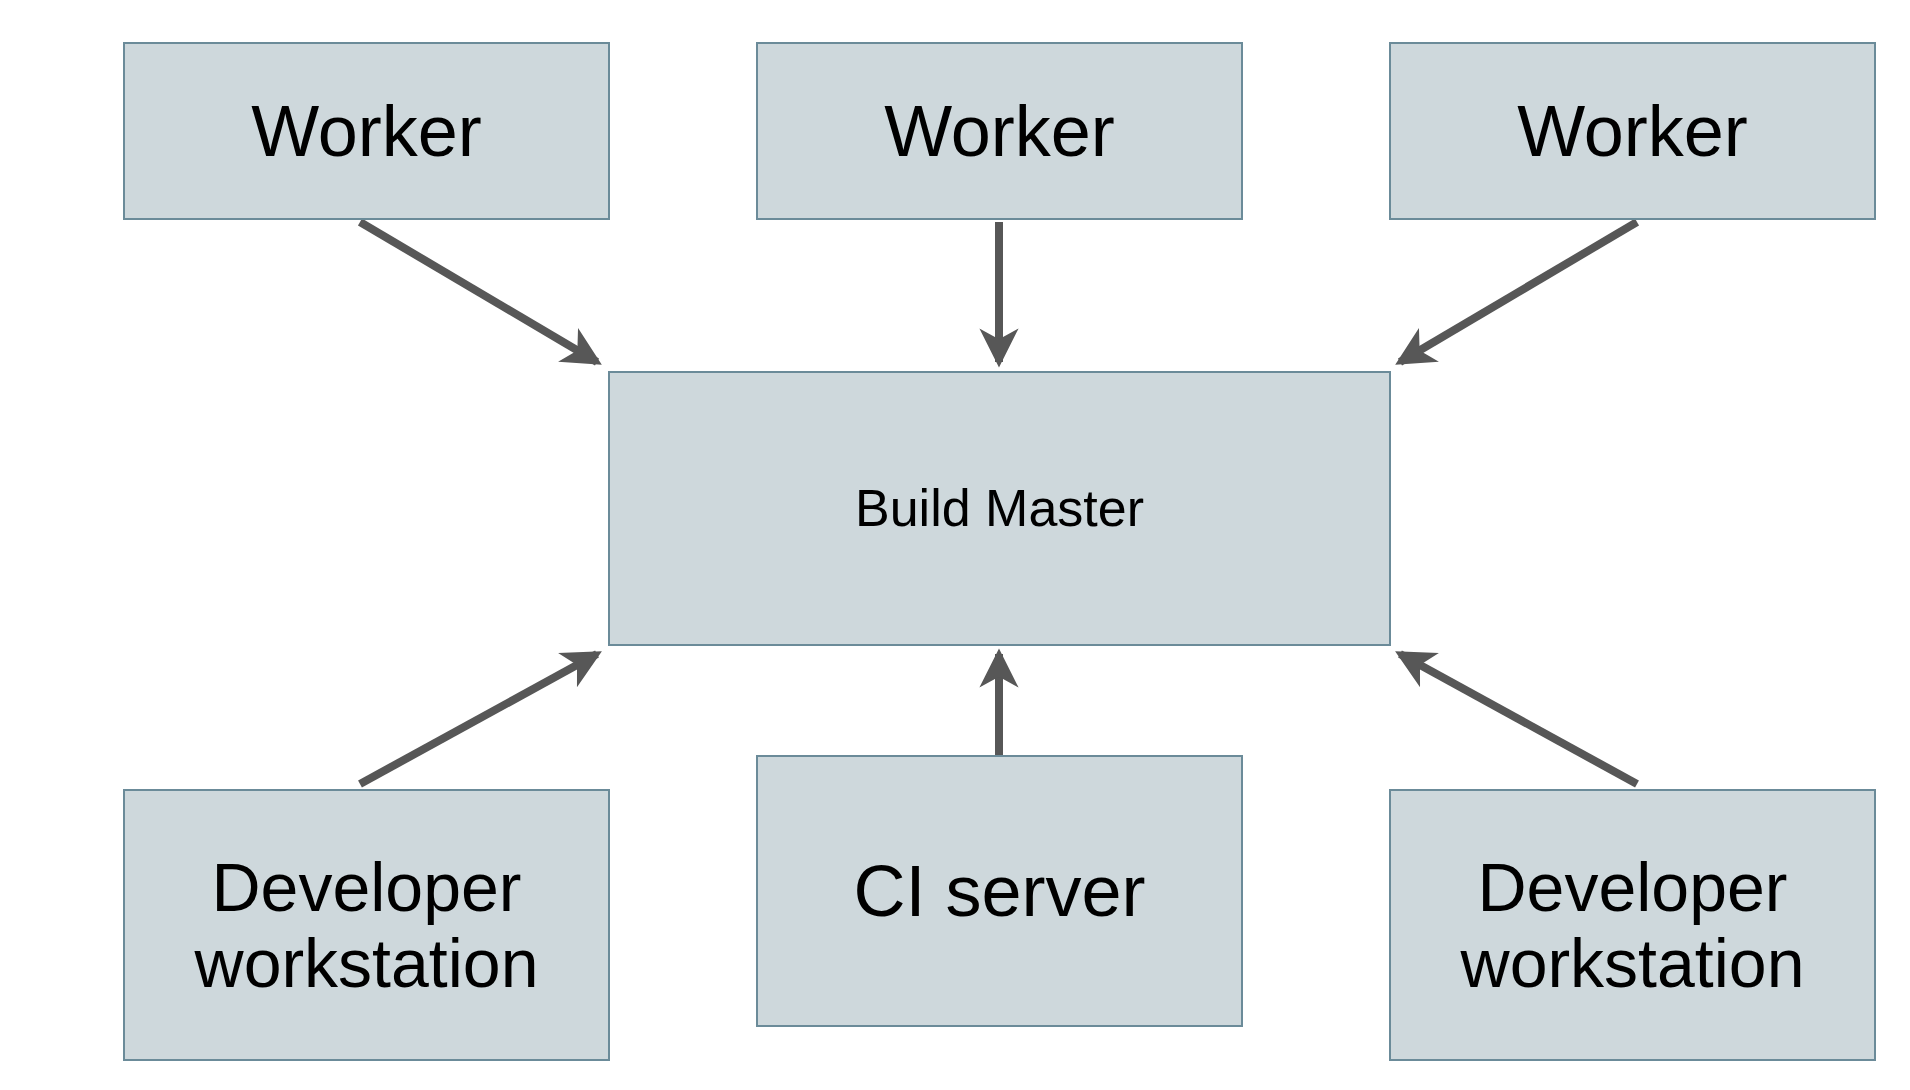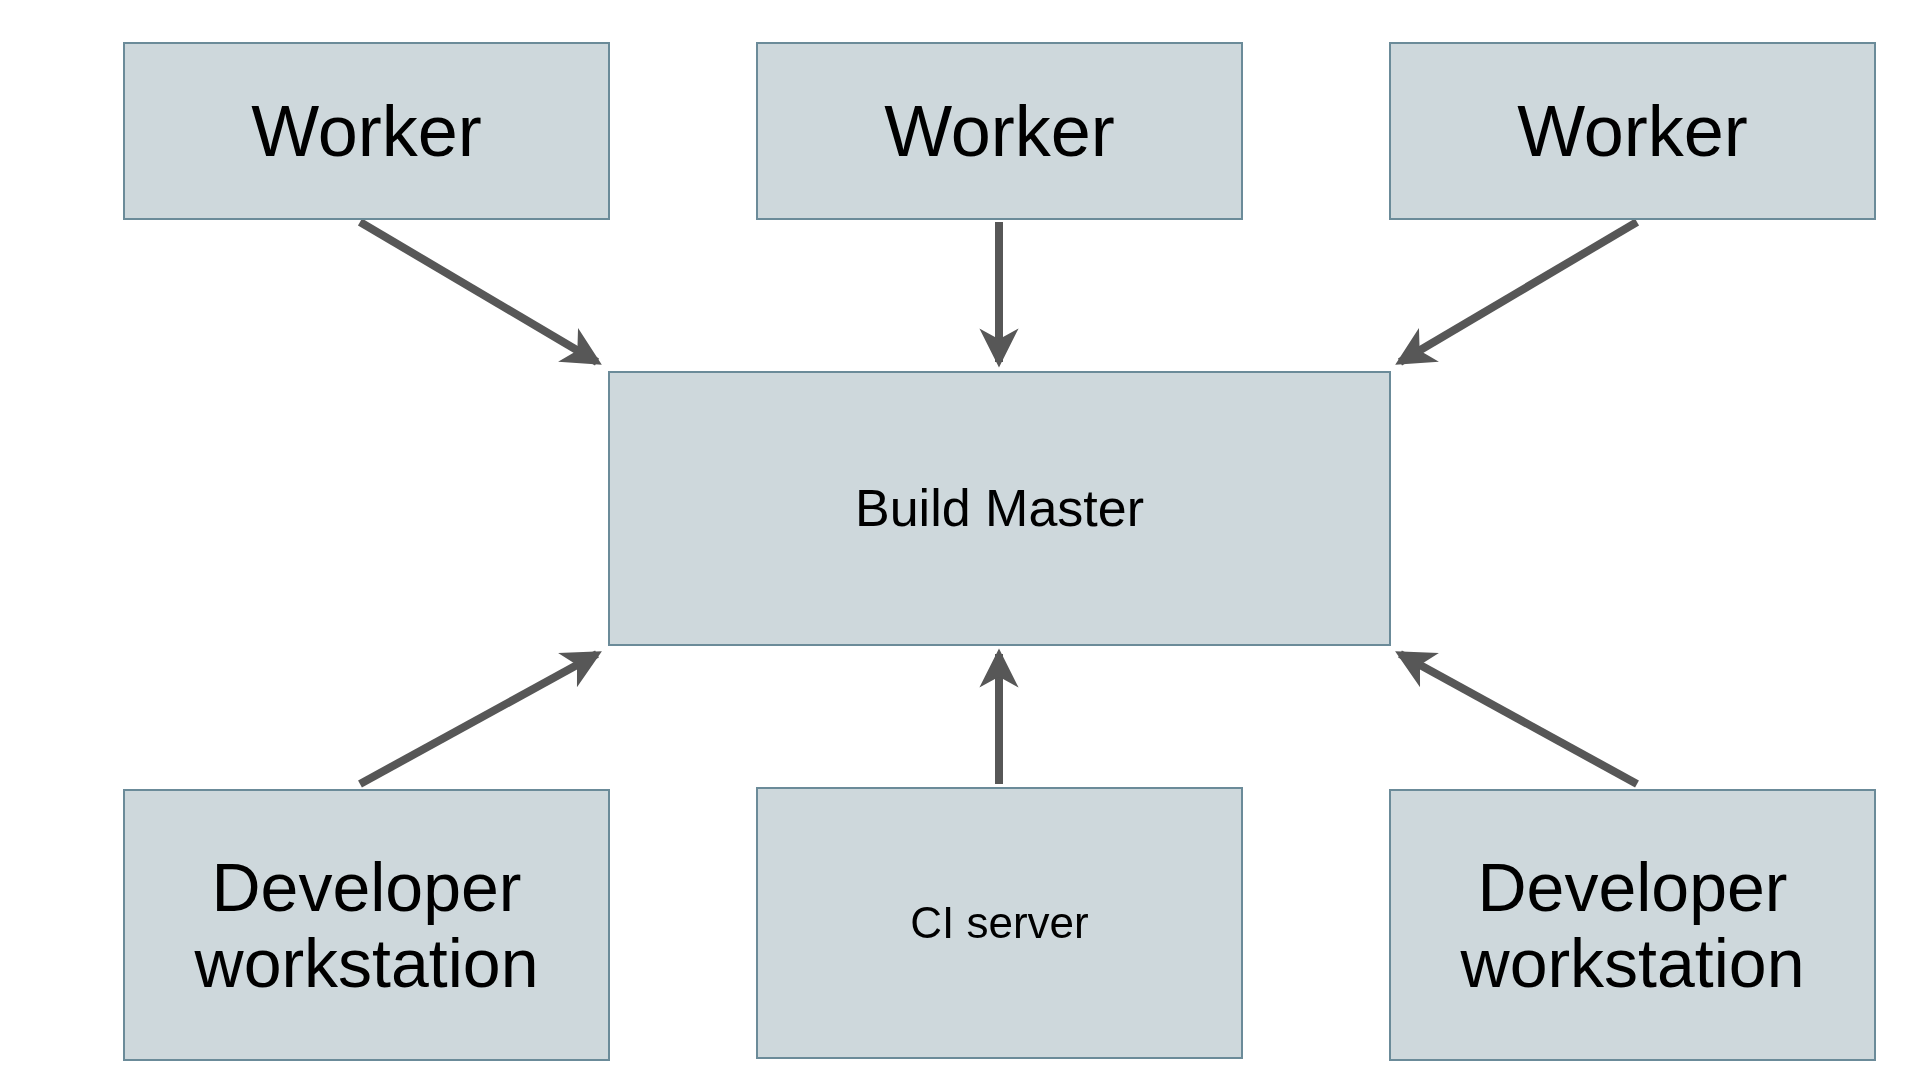--- a/index.html
+++ b/index.html
@@ -46,21 +46,21 @@
     width: 100%;
     text-align: center;
     white-space: pre-line;
   }
   
   #node-worker-left   { left: 123px;  top: 42px;  width: 487px;  height: 178px; font-size: 72px; }
   #node-worker-center { left: 756px;  top: 42px;  width: 487px;  height: 178px; font-size: 72px; }
   #node-worker-right  { left: 1389px; top: 42px;  width: 487px;  height: 178px; font-size: 72px; }
   #node-build-master  { left: 608px;  top: 371px; width: 783px;  height: 275px; font-size: 52px; }
   #node-dev-ws-left   { left: 123px;  top: 789px; width: 487px;  height: 272px; font-size: 68px; }
-  #node-ci-server     { left: 756px;  top: 787px; width: 487px;  height: 272px; font-size: 44px; }
+  #node-ci-server     { left: 756px;  top: 755px; width: 487px;  height: 272px; font-size: 72px; }
   #node-dev-ws-right  { left: 1389px; top: 789px; width: 487px;  height: 272px; font-size: 68px; }
 </style>
 </head>
 <body>
 
 <div id="canvas">
 
   <svg id="edge-layer" viewBox="0 0 1910 1090" width="1910" height="1090" xmlns="http://www.w3.org/2000/svg">
     <defs>
       <marker id="arrowhead" markerWidth="5.2" markerHeight="5.2" refX="4.2" refY="2.6" orient="auto" markerUnits="strokeWidth">

